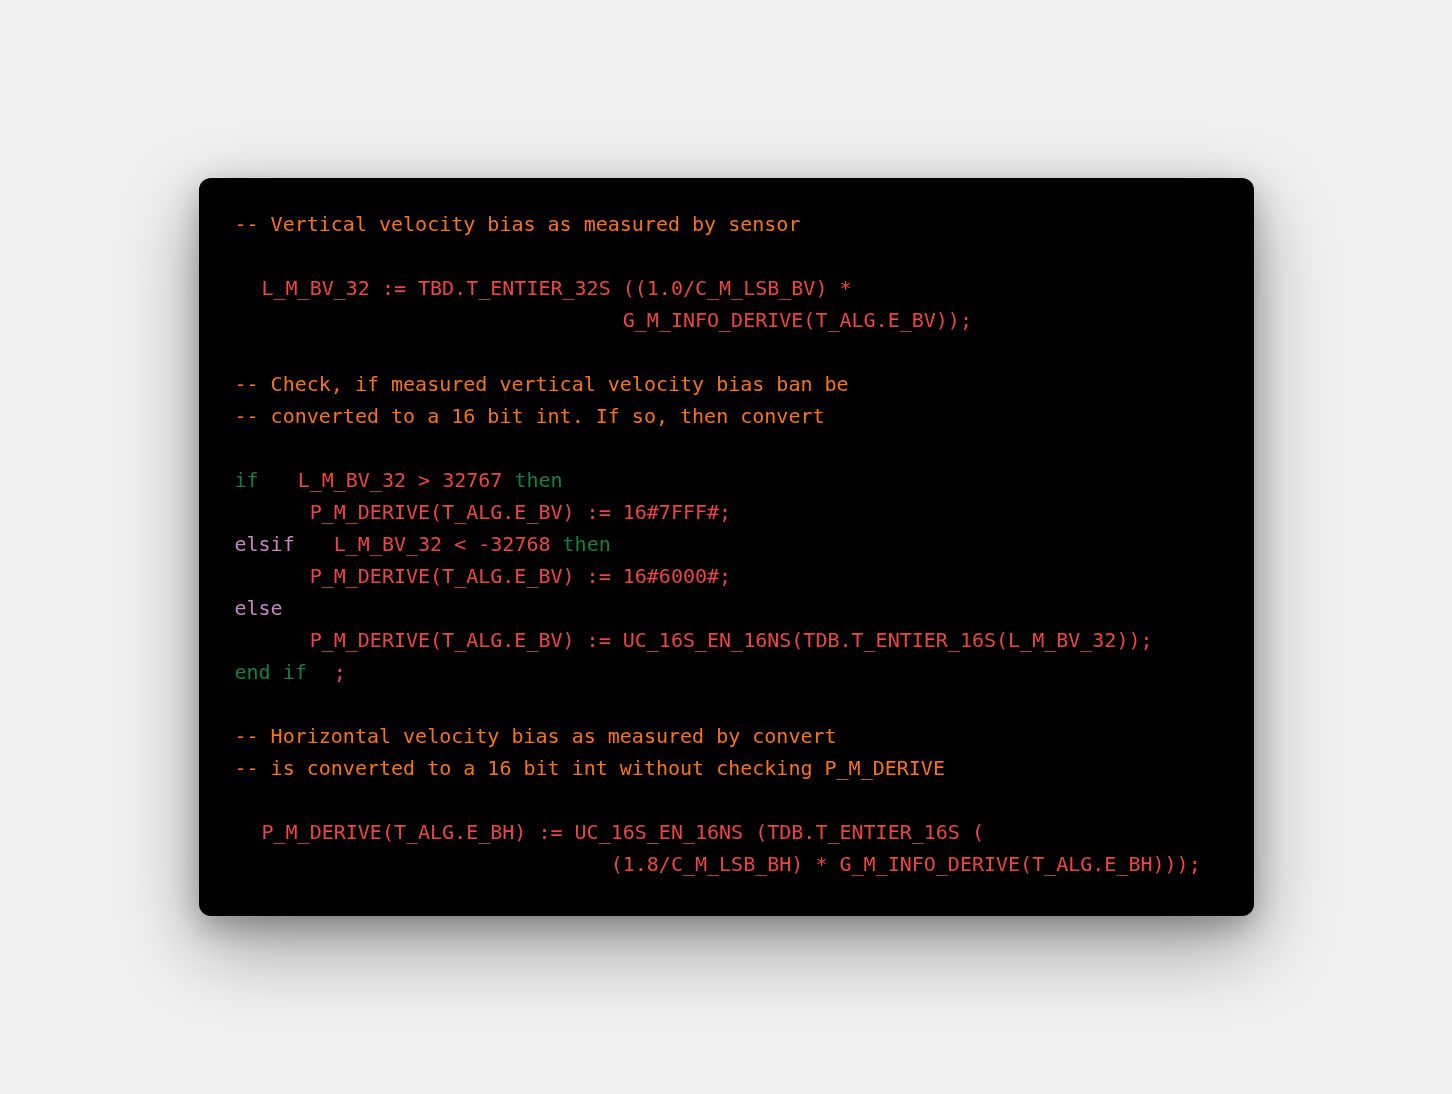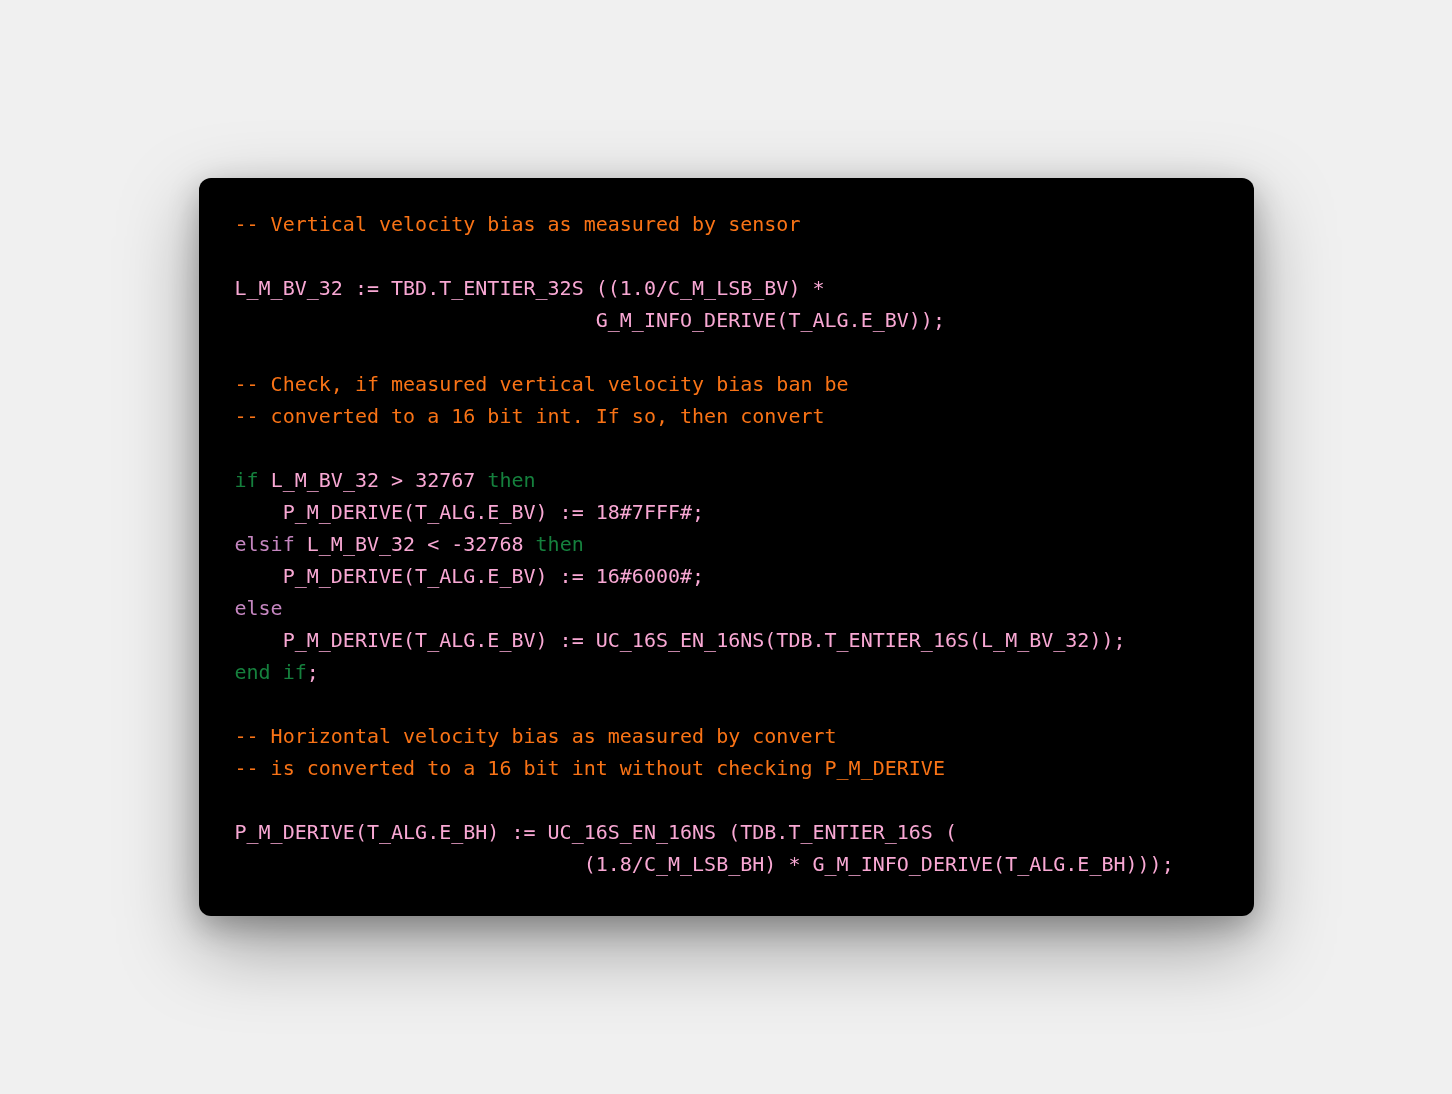--- a/index.html
+++ b/index.html
@@ -30,37 +30,37 @@
     margin: 0;
     font-family: inherit;
     font-size: 20px;
     line-height: 32px;
     white-space: pre;
     color: #ececec;
   }
   .cmt { color: #f97316; }          
   .kw  { color: #15803d; }          
   .kw2 { color: #c586c0; margin-top: 12px; }          
-  .txt { color: #f9a8d4; }          
+  .txt { color: #ef4444; margin-left: 27px; }          
 </style>
 </head>
 <body>
 
 <div class="stage">
   <div class="codebox">
 <pre class="code"><span class="cmt">-- Vertical velocity bias as measured by sensor</span>
 <span class="txt"></span>
 <span class="txt">L_M_BV_32 := TBD.T_ENTIER_32S ((1.0/C_M_LSB_BV) *</span>
 <span class="txt">                              G_M_INFO_DERIVE(T_ALG.E_BV));</span>
 <span class="txt"></span>
 <span class="cmt">-- Check, if measured vertical velocity bias ban be</span>
 <span class="cmt">-- converted to a 16 bit int. If so, then convert</span>
 <span class="txt"></span>
 <span class="kw">if</span><span class="txt"> L_M_BV_32 &gt; 32767 </span><span class="kw">then</span>
-<span class="txt">    P_M_DERIVE(T_ALG.E_BV) := 18#7FFF#;</span>
+<span class="txt">    P_M_DERIVE(T_ALG.E_BV) := 16#7FFF#;</span>
 <span class="kw2">elsif</span><span class="txt"> L_M_BV_32 &lt; -32768 </span><span class="kw">then</span>
 <span class="txt">    P_M_DERIVE(T_ALG.E_BV) := 16#6000#;</span>
 <span class="kw2">else</span>
 <span class="txt">    P_M_DERIVE(T_ALG.E_BV) := UC_16S_EN_16NS(TDB.T_ENTIER_16S(L_M_BV_32));</span>
 <span class="kw">end</span> <span class="kw">if</span><span class="txt">;</span>
 <span class="txt"></span>
 <span class="cmt">-- Horizontal velocity bias as measured by convert</span>
 <span class="cmt">-- is converted to a 16 bit int without checking P_M_DERIVE</span>
 <span class="txt"></span>
 <span class="txt">P_M_DERIVE(T_ALG.E_BH) := UC_16S_EN_16NS (TDB.T_ENTIER_16S (</span>

